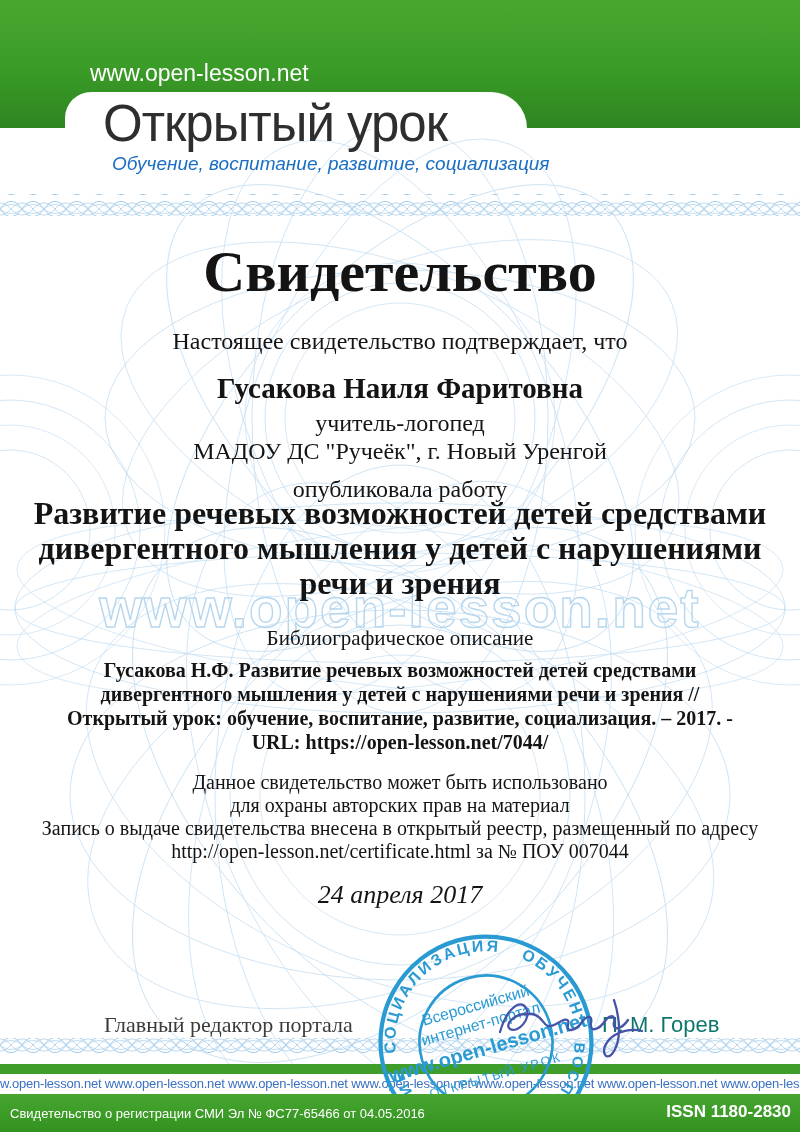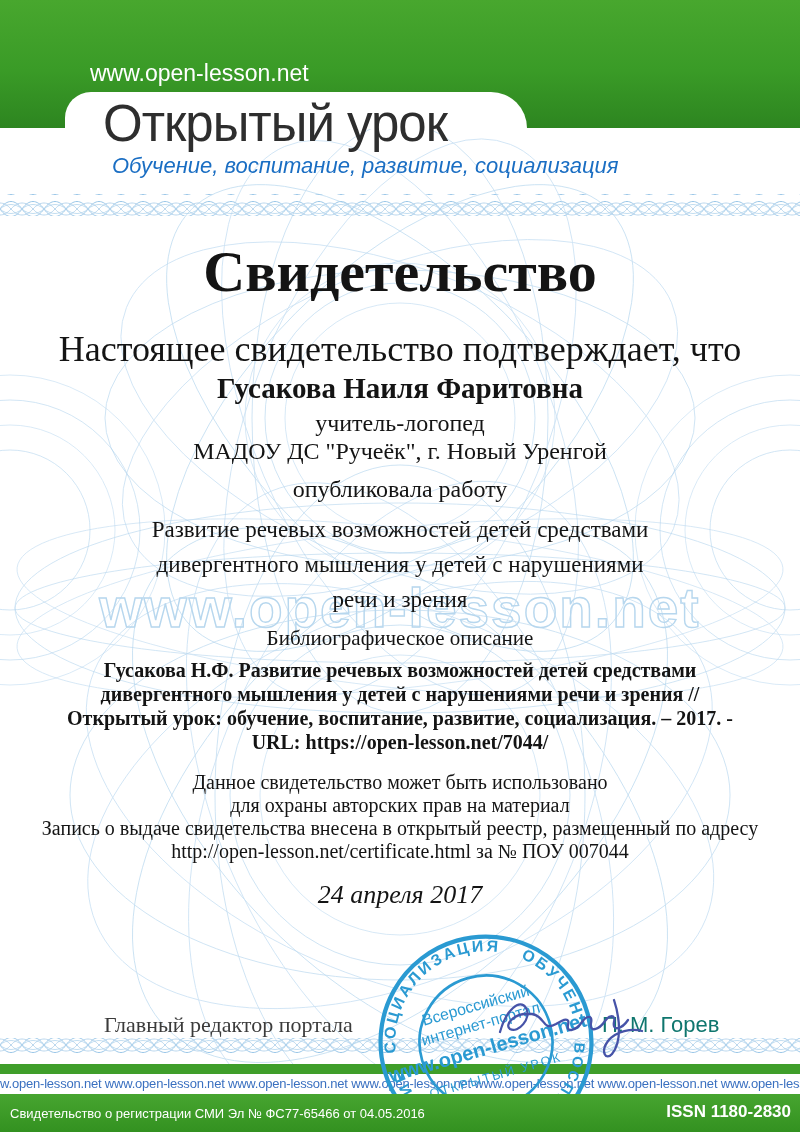--- a/index.html
+++ b/index.html
@@ -13,35 +13,35 @@
     background:linear-gradient(180deg,#48a72e 0%,#3a9b27 55%,#2d8520 100%); z-index:2; }
   .banner { position:absolute; left:65px; top:92px; width:462px; height:37px;
     background:#ffffff; border-radius:26px 36px 0 0; }
   .portal-title { position:absolute; left:90px; top:26px; color:#ffffff; z-index:3;
     font-family:"Liberation Sans",sans-serif; font-weight:bold; font-size:27px; }
   .portal-url { position:absolute; left:90px; top:60px; color:#ffffff; z-index:3;
     font-family:"Liberation Sans",sans-serif; font-size:23px; }
   .brand-title { position:absolute; left:103px; top:94px; z-index:4;
     font-family:"Liberation Sans",sans-serif; font-size:51px; color:#2e2e2e; letter-spacing:-1px; }
   .brand-subtitle { position:absolute; left:112px; top:153px; z-index:4;
-    font-family:"Liberation Sans",sans-serif; font-style:italic; font-size:22px; color:#1a6ec3; }
+    font-family:"Liberation Sans",sans-serif; font-style:italic; font-size:19px; color:#1a6ec3; }
   
   .decor { position:absolute; top:0; left:0; z-index:1; pointer-events:none; }
   .watermark { position:absolute; top:576px; left:0; width:100%; text-align:center; z-index:1;
     font-family:"Liberation Sans",sans-serif; font-weight:bold; font-size:55px; letter-spacing:2px;
     color:transparent; -webkit-text-stroke:1.4px #b7d7ee; }
   
   .ctext { position:absolute; left:0; width:100%; text-align:center; z-index:2; }
   .cert-title   { top:238px; font-size:58px; font-weight:bold; }
-  .confirm-line { top:328px; font-size:36px; }
+  .confirm-line { top:328px; font-size:24px; }
   .recipient    { top:372px; font-size:29px; font-weight:bold; }
   .role         { top:410px; font-size:24px; }
   .org          { top:438px; font-size:24px; }
   .action       { top:476px; font-size:24px; }
-  .work-title   { top:512px; font-size:23px; font-weight:normal; line-height:35px; }
+  .work-title   { top:496px; font-size:32px; font-weight:bold; line-height:35px; }
   .biblio-label { top:626px; font-size:21px; }
   .citation     { top:658px; font-size:20px; font-weight:bold; line-height:24px;text-align:center; }
   .usage        { top:771px; font-size:20px; line-height:23px; }
   .registry     { top:817px; font-size:20px; line-height:23px; }
   .issue-date   { top:880px; font-size:26px; font-style:italic; }
   
   .editor-label { position:absolute; left:104px; top:1012px; z-index:2;
     font-family:Liberation Serif, serif; font-size:22px; color:#3b3b3b;text-align:center; }
   .editor-name  { position:absolute; left:602px; top:1012px; z-index:2;
     font-family:"Liberation Sans",sans-serif; font-size:22px; color:#0f766e; }

